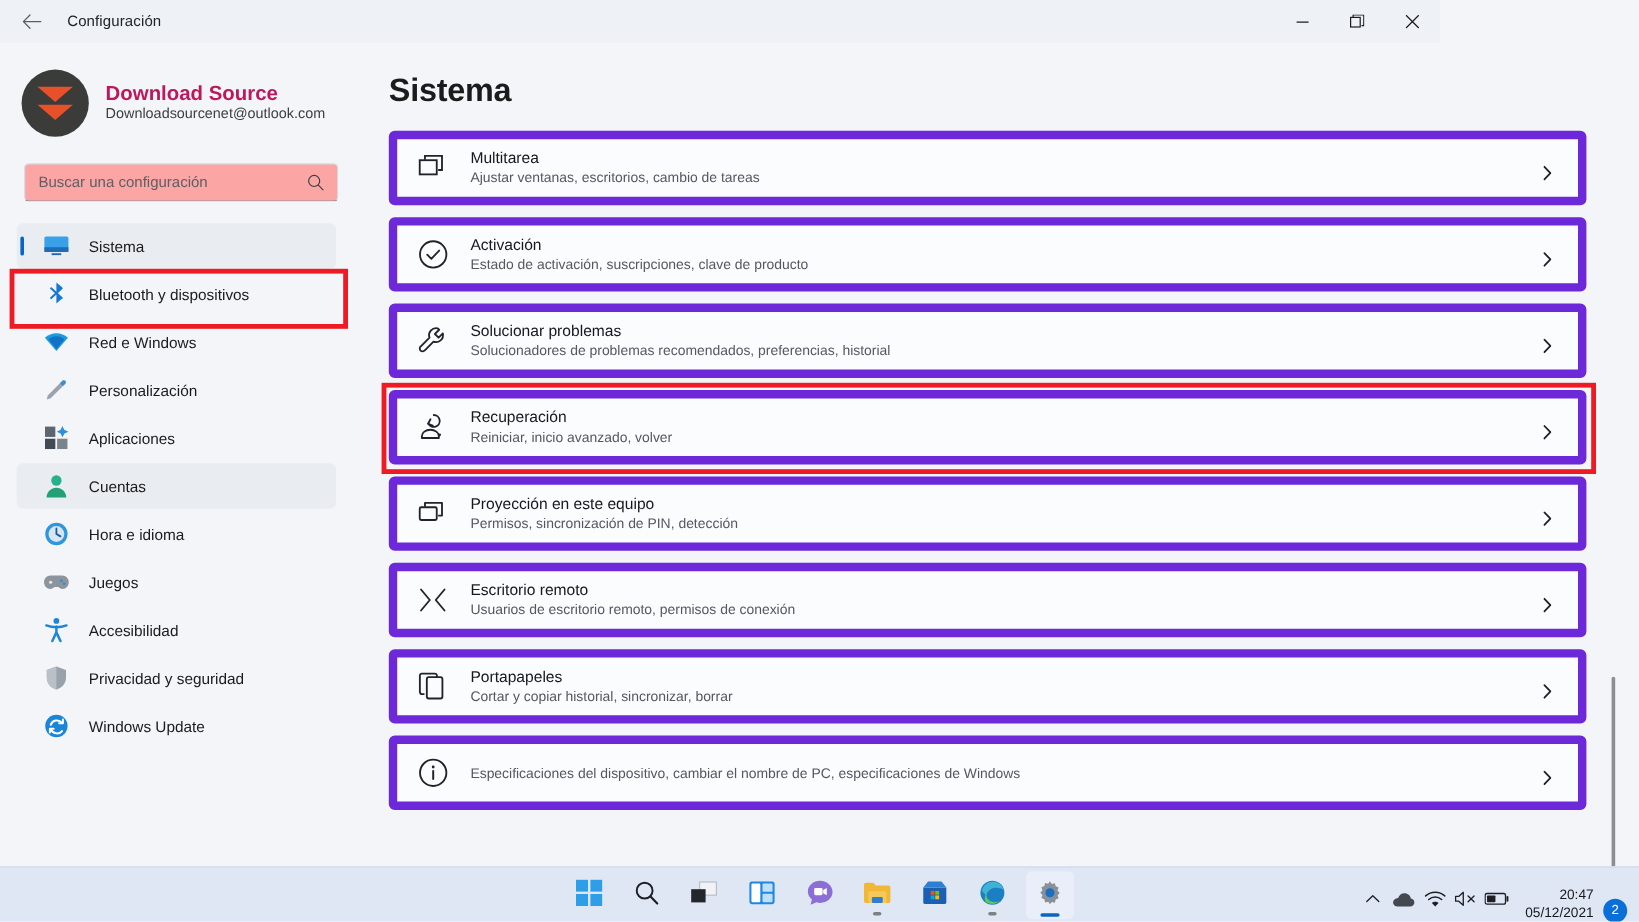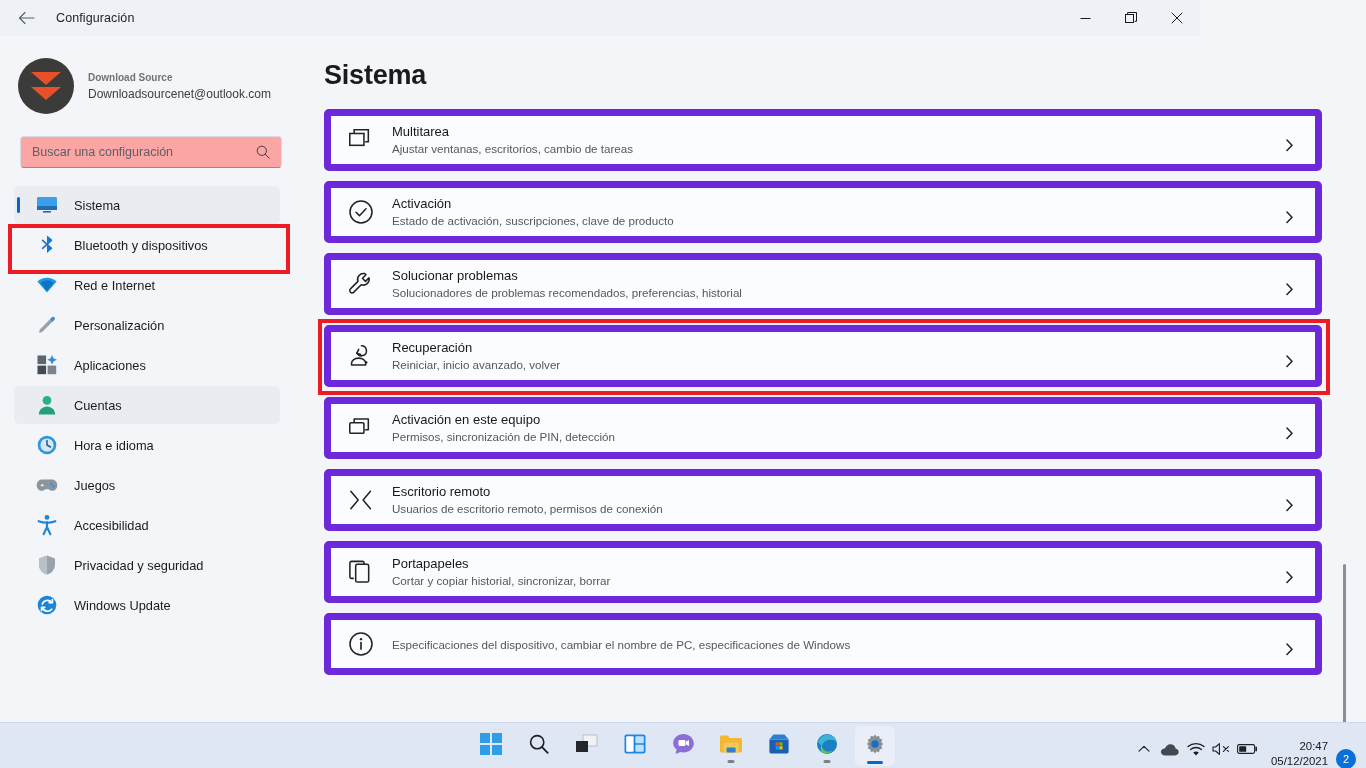--- a/index.html
+++ b/index.html
@@ -54,21 +54,21 @@
   .avatar {
     width: 56px; height: 56px; border-radius: 50%;
     background: #3b3b39;
     display: flex; flex-direction: column;
     align-items: center; justify-content: center;
     flex: none;
   }
   .chev { width: 30px; height: 13px; }
   .account-text { margin-left: 14px; }
   .account-name {
-    font-size: 10px; font-weight: bold; color: #737373;
+    font-size: 17px; font-weight: bold; color: #be185d;
     line-height: 17px;
   }
   .account-mail {
     font-size: 12px; color: #3d3d3d; line-height: 17px;
   }
 
   .searchbox {
     position: relative;
     margin: 22px 0 0 20px;
     width: 262px; height: 32px;
@@ -298,21 +298,21 @@
           </span>
           <span class="navlabel">Bluetooth y dispositivos</span>
         </div>
         <div class="navitem">
           <span class="navicon">
             <svg width="22" height="22" viewBox="0 0 22 22" fill="none">
               <path d="M1.4 7.4C4.1 5 7.4 3.7 11 3.7s6.9 1.3 9.6 3.7L11 18.6 1.4 7.4z" fill="#1e9ae0"></path>
               <path d="M4.4 8.8C6.3 7.2 8.6 6.3 11 6.3s4.7.9 6.6 2.5L11 17 4.4 8.8z" fill="#1273c4"></path>
             </svg>
           </span>
-          <span class="navlabel">Red e Internet</span>
+          <span class="navlabel">Red e Windows</span>
         </div>
         <div class="navitem">
           <span class="navicon">
             <svg width="22" height="22" viewBox="0 0 22 22" fill="none">
               <path d="M3 19l3.2-1.1L18.4 5.7a1.7 1.7 0 0 0-2.4-2.4L3.8 15.5 3 19z" fill="#9aa3ad"></path>
               <path d="M16 3.3a1.7 1.7 0 0 1 2.4 2.4l-2 2-2.4-2.4 2-2z" fill="#3a8fd4"></path>
             </svg>
           </span>
           <span class="navlabel">Personalización</span>
         </div>
@@ -456,21 +456,21 @@
             </svg></span>
         </div>
         <div class="card">
           <span class="card-icon">
             <svg width="26" height="26" viewBox="0 0 22 22" fill="none">
               <rect x="1.5" y="6.5" width="12" height="9" rx="1" stroke="#20232a" stroke-width="1.3"></rect>
               <path d="M5.2 6.2V3.4h12v9h-2.7" stroke="#20232a" stroke-width="1.3" stroke-linejoin="round"></path>
             </svg>
           </span>
           <span class="card-text">
-            <span class="card-title" style="display:block">Activación en este equipo</span>
+            <span class="card-title" style="display:block">Proyección en este equipo</span>
             <span class="card-sub" style="display:block">Permisos, sincronización de PIN, detección</span>
           </span>
           <span class="card-chevron"><svg width="7" height="13" viewBox="0 0 7 13" fill="none">
               <path d="M1 1l5 5.2L1 11.4" stroke="currentColor" stroke-width="1.5" stroke-linecap="round" stroke-linejoin="round"></path>
             </svg></span>
         </div>
         <div class="card">
           <span class="card-icon">
             <svg width="26" height="26" viewBox="0 0 22 22" fill="none">
               <path d="M2.4 3.6l6.2 7.4-6.2 7.4" stroke="#20232a" stroke-width="1.3" stroke-linecap="round" stroke-linejoin="round"></path>

